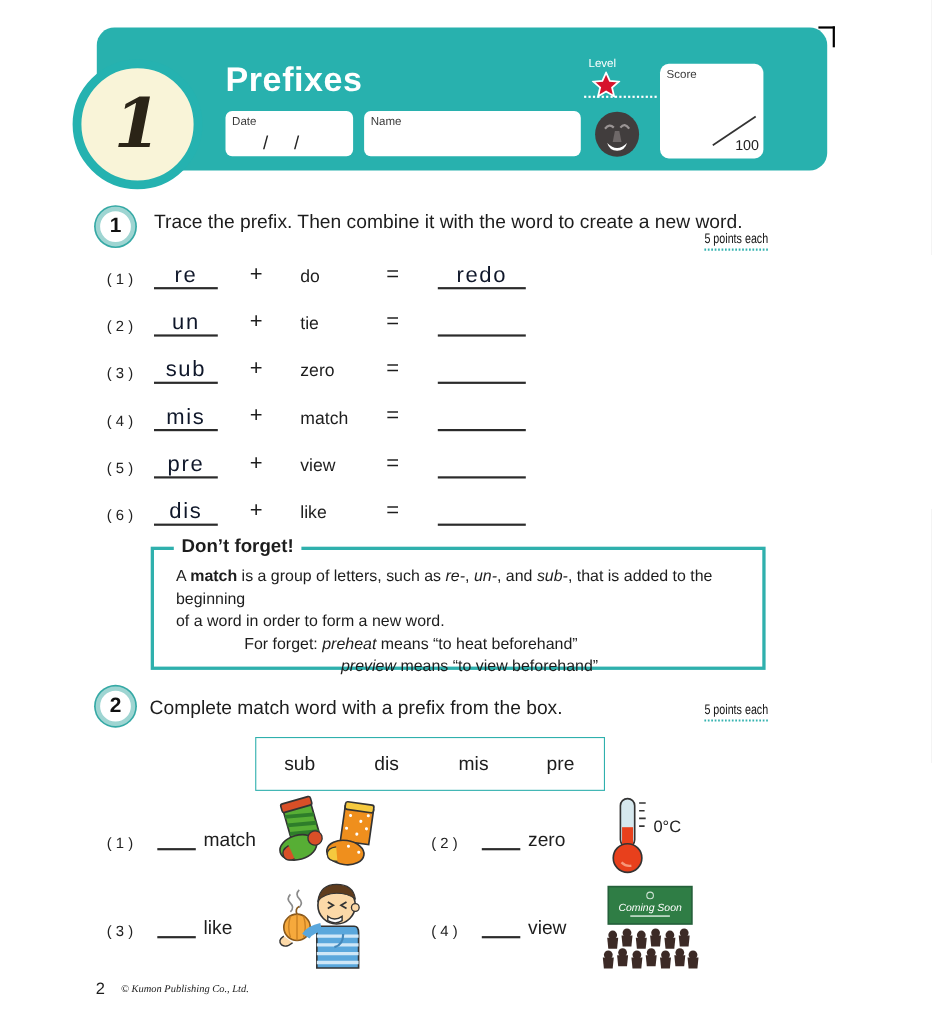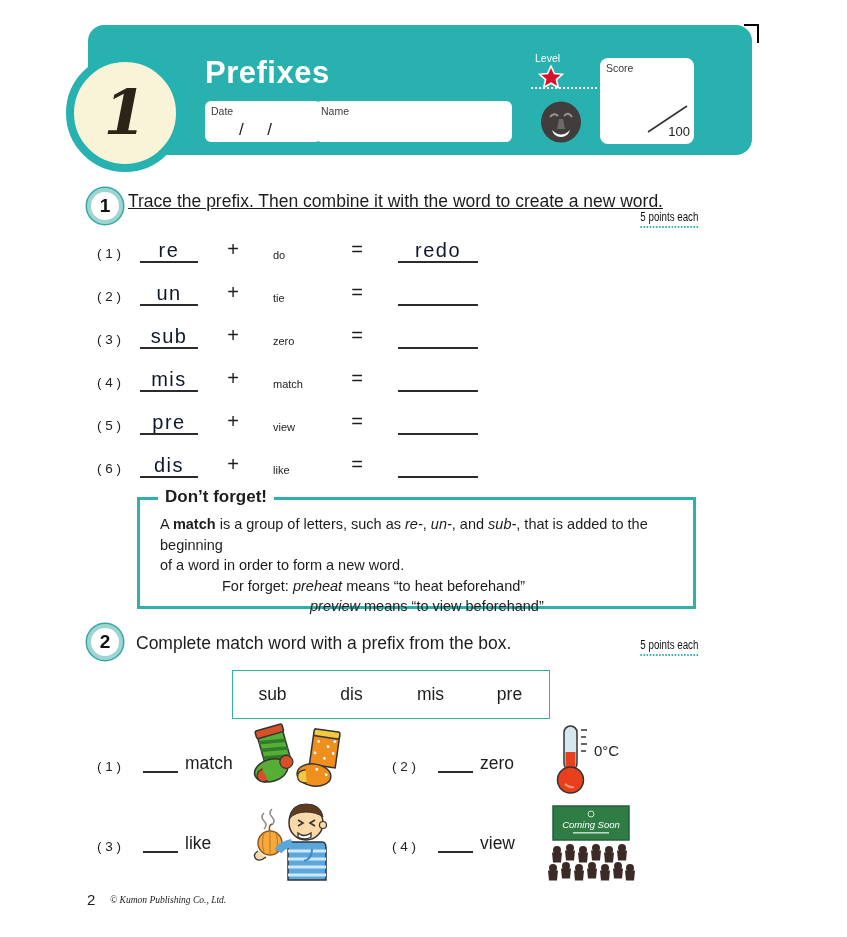--- a/index.html
+++ b/index.html
@@ -12,21 +12,21 @@
              border-top:2px solid #000;border-right:2px solid #000;}
   .lesson-badge{position:absolute;left:66px;top:54px;width:102px;height:102px;border-radius:50%;
                 background:#f9f4d8;border:8px solid #25b2b0;display:flex;align-items:center;justify-content:center;}
   .lesson-badge span{font-family:"DejaVu Serif",serif;font-weight:bold;font-style:italic;
                      font-size:62px;color:#2b2417;line-height:1;}
   .banner .title{position:absolute;left:117px;top:30px;font-size:31px;font-weight:bold;color:#fff;letter-spacing:.5px;}
   .field-box{position:absolute;background:#fff;border-radius:6px;}
   .field-box .lbl{position:absolute;left:6px;top:4px;font-size:10.5px;color:#3a3a3a;}
   .date-box{left:117px;top:76px;width:116px;height:41px;}
   .date-slashes{position:absolute;left:34px;bottom:2px;font-size:17px;color:#222;}
-  .name-box{left:227px;top:76px;width:197px;height:41px;}
+  .name-box{left:243px;top:76px;width:197px;height:41px;}
   .level-lbl{position:absolute;left:447px;top:27px;font-size:10.5px;color:#fff;}
   .level-star{position:absolute;left:450px;top:40px;}
   .level-dots{position:absolute;left:443px;top:62px;width:66px;border-bottom:2px dotted #fff;}
   .face-icon{position:absolute;left:452px;top:76px;width:42px;height:42px;}
   .score-box{left:512px;top:33px;width:94px;height:86px;border-radius:8px;}
   .score-box svg{position:absolute;left:0;top:0;}
 
   
   .sec-badge{position:absolute;width:28px;height:28px;border-radius:50%;background:#fff;
              border:4px solid #9ed5d2;box-shadow:0 0 0 1.5px #35a9a5;
@@ -36,21 +36,21 @@
   .points{position:absolute;width:90px;text-align:right;font-size:12.5px;color:#111;}
   .points i{display:inline-block;font-style:normal;transform:scaleX(.78);transform-origin:right;
             border-bottom:2px dotted #35b3b0;padding-bottom:2px;}
 
   
   .s1row{position:absolute;left:97px;width:400px;height:30px;}
   .s1row .rnum{position:absolute;left:0;bottom:2px;font-size:13.5px;color:#222;}
   .trace-line{position:absolute;left:43px;bottom:0;width:58px;height:30px;border-bottom:2px solid #2b2b2b;text-align:center;}
   .traced{position:absolute;left:0;right:0;bottom:-1px;font-size:20px;color:#0f172a;letter-spacing:1.5px;}
   .s1row .plus{position:absolute;left:122px;width:28px;bottom:2px;text-align:center;font-size:20px;}
-  .s1row .word{position:absolute;left:176px;bottom:2px;font-size:11px;}
+  .s1row .word{position:absolute;left:176px;bottom:2px;font-size:16px;}
   .s1row .eq{position:absolute;left:246px;width:28px;bottom:2px;text-align:center;font-size:20px;}
   .ans-line{position:absolute;left:301px;bottom:0;width:80px;height:30px;border-bottom:2px solid #2b2b2b;text-align:center;}
 
   
   .note-box{position:absolute;left:137px;top:497px;width:553px;height:106px;border:3px solid #2fb0ad;background:#fff;}
   .note-title{position:absolute;left:158px;top:487px;background:#fff;padding:0 7px;
               font-size:17px;font-weight:bold;z-index:2;}
   .note-text{position:absolute;left:20px;top:14px;right:12px;font-size:14.5px;line-height:20.5px;}
   .note-text .ind1{padding-left:62px;}
   .note-text .ind2{padding-left:150px;}
@@ -118,21 +118,21 @@
     </div>
   </div>
 
   <div class="lesson-badge">
     <span>1</span>
   </div>
 
   <div class="sec-badge" style="left:87px;top:188px;">
     <span>1</span>
   </div>
-  <div class="instruction" style="left:128px;top:191px;text-decoration:underline;">Trace the prefix. Then combine it with the word to create a new word.</div>
+  <div class="instruction" style="left:140px;top:191px;">Trace the prefix. Then combine it with the word to create a new word.</div>
   <div class="points" style="left:608px;top:210px;">
     <i>5 points each</i>
   </div>
 
   <div class="s1row" style="top:233px;">
     <span class="rnum">( 1 )</span>
     <span class="trace-line">
         <span class="traced">re</span>
       </span>
     <span class="plus">+</span>

